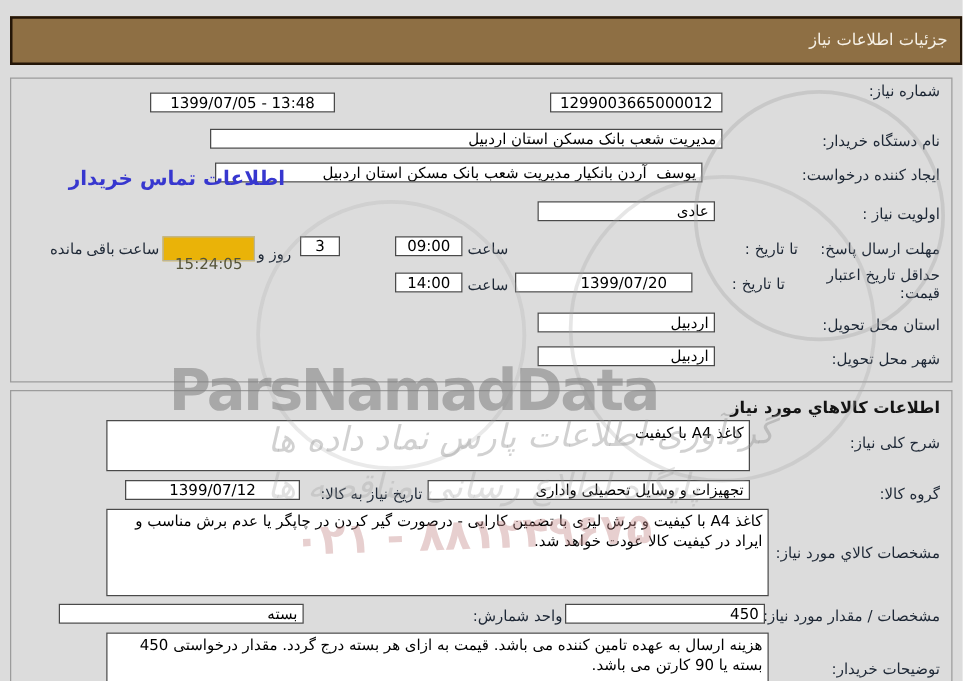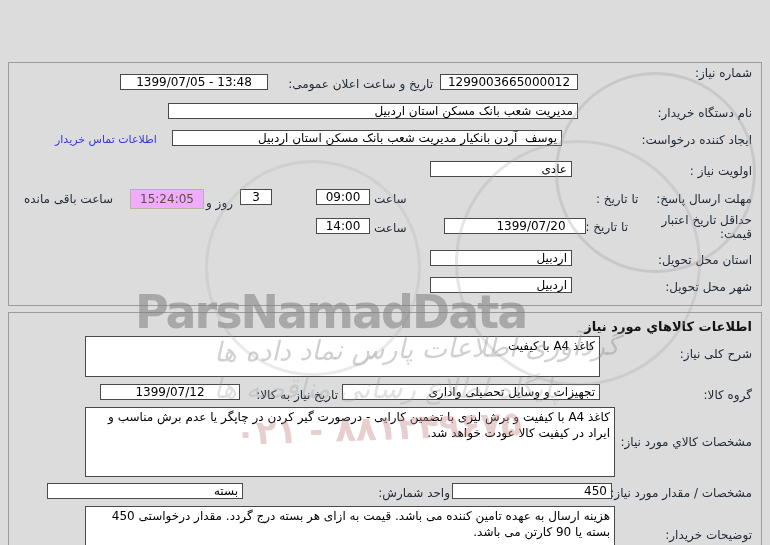--- a/index.html
+++ b/index.html
@@ -29,25 +29,25 @@
     padding:0 4px; direction:rtl; text-align:right;
   }
   .field.ltr{ direction:ltr; text-align:center; }
   .tarea{
     position:absolute; box-sizing:border-box;
     background:#fff; border:1px solid #4a4a4a; color:#000;
     font-family:"DejaVu Sans", sans-serif; font-size:12px;
     padding:1px 4px; direction:rtl; text-align:right; resize:none;
     line-height:16px; overflow:hidden;
   }
-  .link{ position:absolute; color:#3737cf; cursor:pointer; font-size:11px; white-space:nowrap; }
+  .link{ position:absolute; color:#3737cf; cursor:pointer; font-size:16px; white-space:nowrap;font-weight:bold; }
   .cdown{
     position:absolute; box-sizing:border-box; height:20px;
-    background:#f0abfc; border:1px solid #b9b49a; color:#55543a;
-    text-align:center; direction:ltr; padding-top:2px;
+    background:#eab308; border:1px solid #b9b49a; color:#55543a;
+    text-align:center; direction:ltr; padding-top:14px;
   }
   .sechead{ position:absolute; font-weight:bold; font-size:13px; color:#141414; white-space:nowrap; }
   
   .wm{ position:absolute; pointer-events:none; z-index:6; white-space:nowrap; }
   .wm-brand{ left:135px; top:285px; font-size:46px; font-weight:bold; letter-spacing:-2px;
              color:rgba(125,125,125,.55); direction:ltr; font-family:"DejaVu Sans",sans-serif;}
   .wm-callig{ right:150px; top:333px; font-size:27px; font-style:italic;
               font-family:"DejaVu Serif", serif; color:rgba(140,140,140,.40); transform:rotate(-1deg);}
   .wm-callig2{ right:210px; top:372px; font-size:28px; font-style:italic;
                font-family:"DejaVu Serif", serif; color:rgba(155,155,155,.30);}
@@ -58,26 +58,28 @@
   #wmc1{ left:555px; top:72px; width:195px; height:195px; }
   #wmc2{ left:455px; top:140px; width:240px; height:240px; border-color:rgba(165,165,165,.28); }
   #wmc3{ left:205px; top:160px; width:210px; height:210px; border-color:rgba(170,170,170,.25); }
   .z{ z-index:2; }
 </style>
 </head>
 <body>
 
 <div id="screen">
 
+  <div class="titlebar">
+    <span>جزئیات اطلاعات نیاز</span>
+  </div>
 
   <div class="panel" id="panel1"></div>
 
   <div class="lbl z" style="right:18px; top:66px;">شماره نیاز:</div>
   <input class="field ltr z" style="left: 440px; top: 74px; width: 138px;" value="1299003665000012">
-  <div class="lbl z" style="right:337px; top:77px;">تاریخ و ساعت اعلان عمومی:</div>
   <input class="field ltr z" style="left: 120px; top: 74px; width: 148px;" value="1399/07/05 - 13:48">
 
   <div class="lbl z" style="right:18px; top:106px;">نام دستگاه خریدار:</div>
   <input class="field z" style="left: 168px; top: 103px; width: 410px;" value="مدیریت شعب بانک مسکن استان اردبیل">
 
   <div class="lbl z" style="right:18px; top:133px;">ایجاد کننده درخواست:</div>
   <input class="field z" style="left: 172px; top: 130px; width: 390px;" value="یوسف  آردن بانکیار مدیریت شعب بانک مسکن استان اردبیل">
   <a class="link z" style="left:55px; top:133px;">اطلاعات تماس خریدار</a>
 
   <div class="lbl z" style="right:18px; top:164px;">اولویت نیاز :</div>
@@ -85,25 +87,25 @@
 
   <div class="lbl z" style="right:18px; top:192px;">
     <span>مهلت ارسال پاسخ:</span>
     <span style="margin-right:14px;">تا تاریخ :</span>
   </div>
   <div class="lbl z" style="left:374px; top:192px;">ساعت</div>
   <input class="field ltr z" style="left: 316px; top: 189px; width: 54px;" value="09:00">
   <input class="field ltr z" style="left: 240px; top: 189px; width: 32px;" value="3">
   <div class="lbl z" style="left:206px; top:176px;margin-top:20px;">روز و</div>
   <div class="cdown z" style="left:130px; top:189px; width:74px;">15:24:05</div>
-  <div class="lbl z" style="left:24px; top:192px;">ساعت باقی مانده</div>
+  <div class="lbl z" style="left:40px; top:192px;font-family:Liberation Serif, serif;">ساعت باقی مانده</div>
 
   <div class="lbl lbl2 z" style="right:18px; top:213px; width:112px;">حداقل تاریخ اعتبار قیمت:</div>
   <div class="lbl z" style="right:142px; top:220px;">تا تاریخ :</div>
-  <input class="field ltr z" style="left: 444px; top: 218px; width: 142px; padding-left: 36px;" value="1399/07/20">
+  <input class="field ltr z" style="left: 412px; top: 218px; width: 142px; padding-left: 36px;" value="1399/07/20">
   <div class="lbl z" style="left:374px; top:221px;">ساعت</div>
   <input class="field ltr z" style="left: 316px; top: 218px; width: 54px;" value="14:00">
 
   <div class="lbl z" style="right:18px; top:253px;">استان محل تحویل:</div>
   <input class="field z" style="left: 430px; top: 250px; width: 142px;" value="اردبیل">
   <div class="lbl z" style="right:18px; top:280px;">شهر محل تحویل:</div>
   <input class="field z" style="left: 430px; top: 277px; width: 142px;" value="اردبیل">
 
   <div class="panel" id="panel2"></div>
   <div class="sechead z" style="right:18px; top:319px;text-align:center;">اطلاعات کالاهاي مورد نیاز</div>

